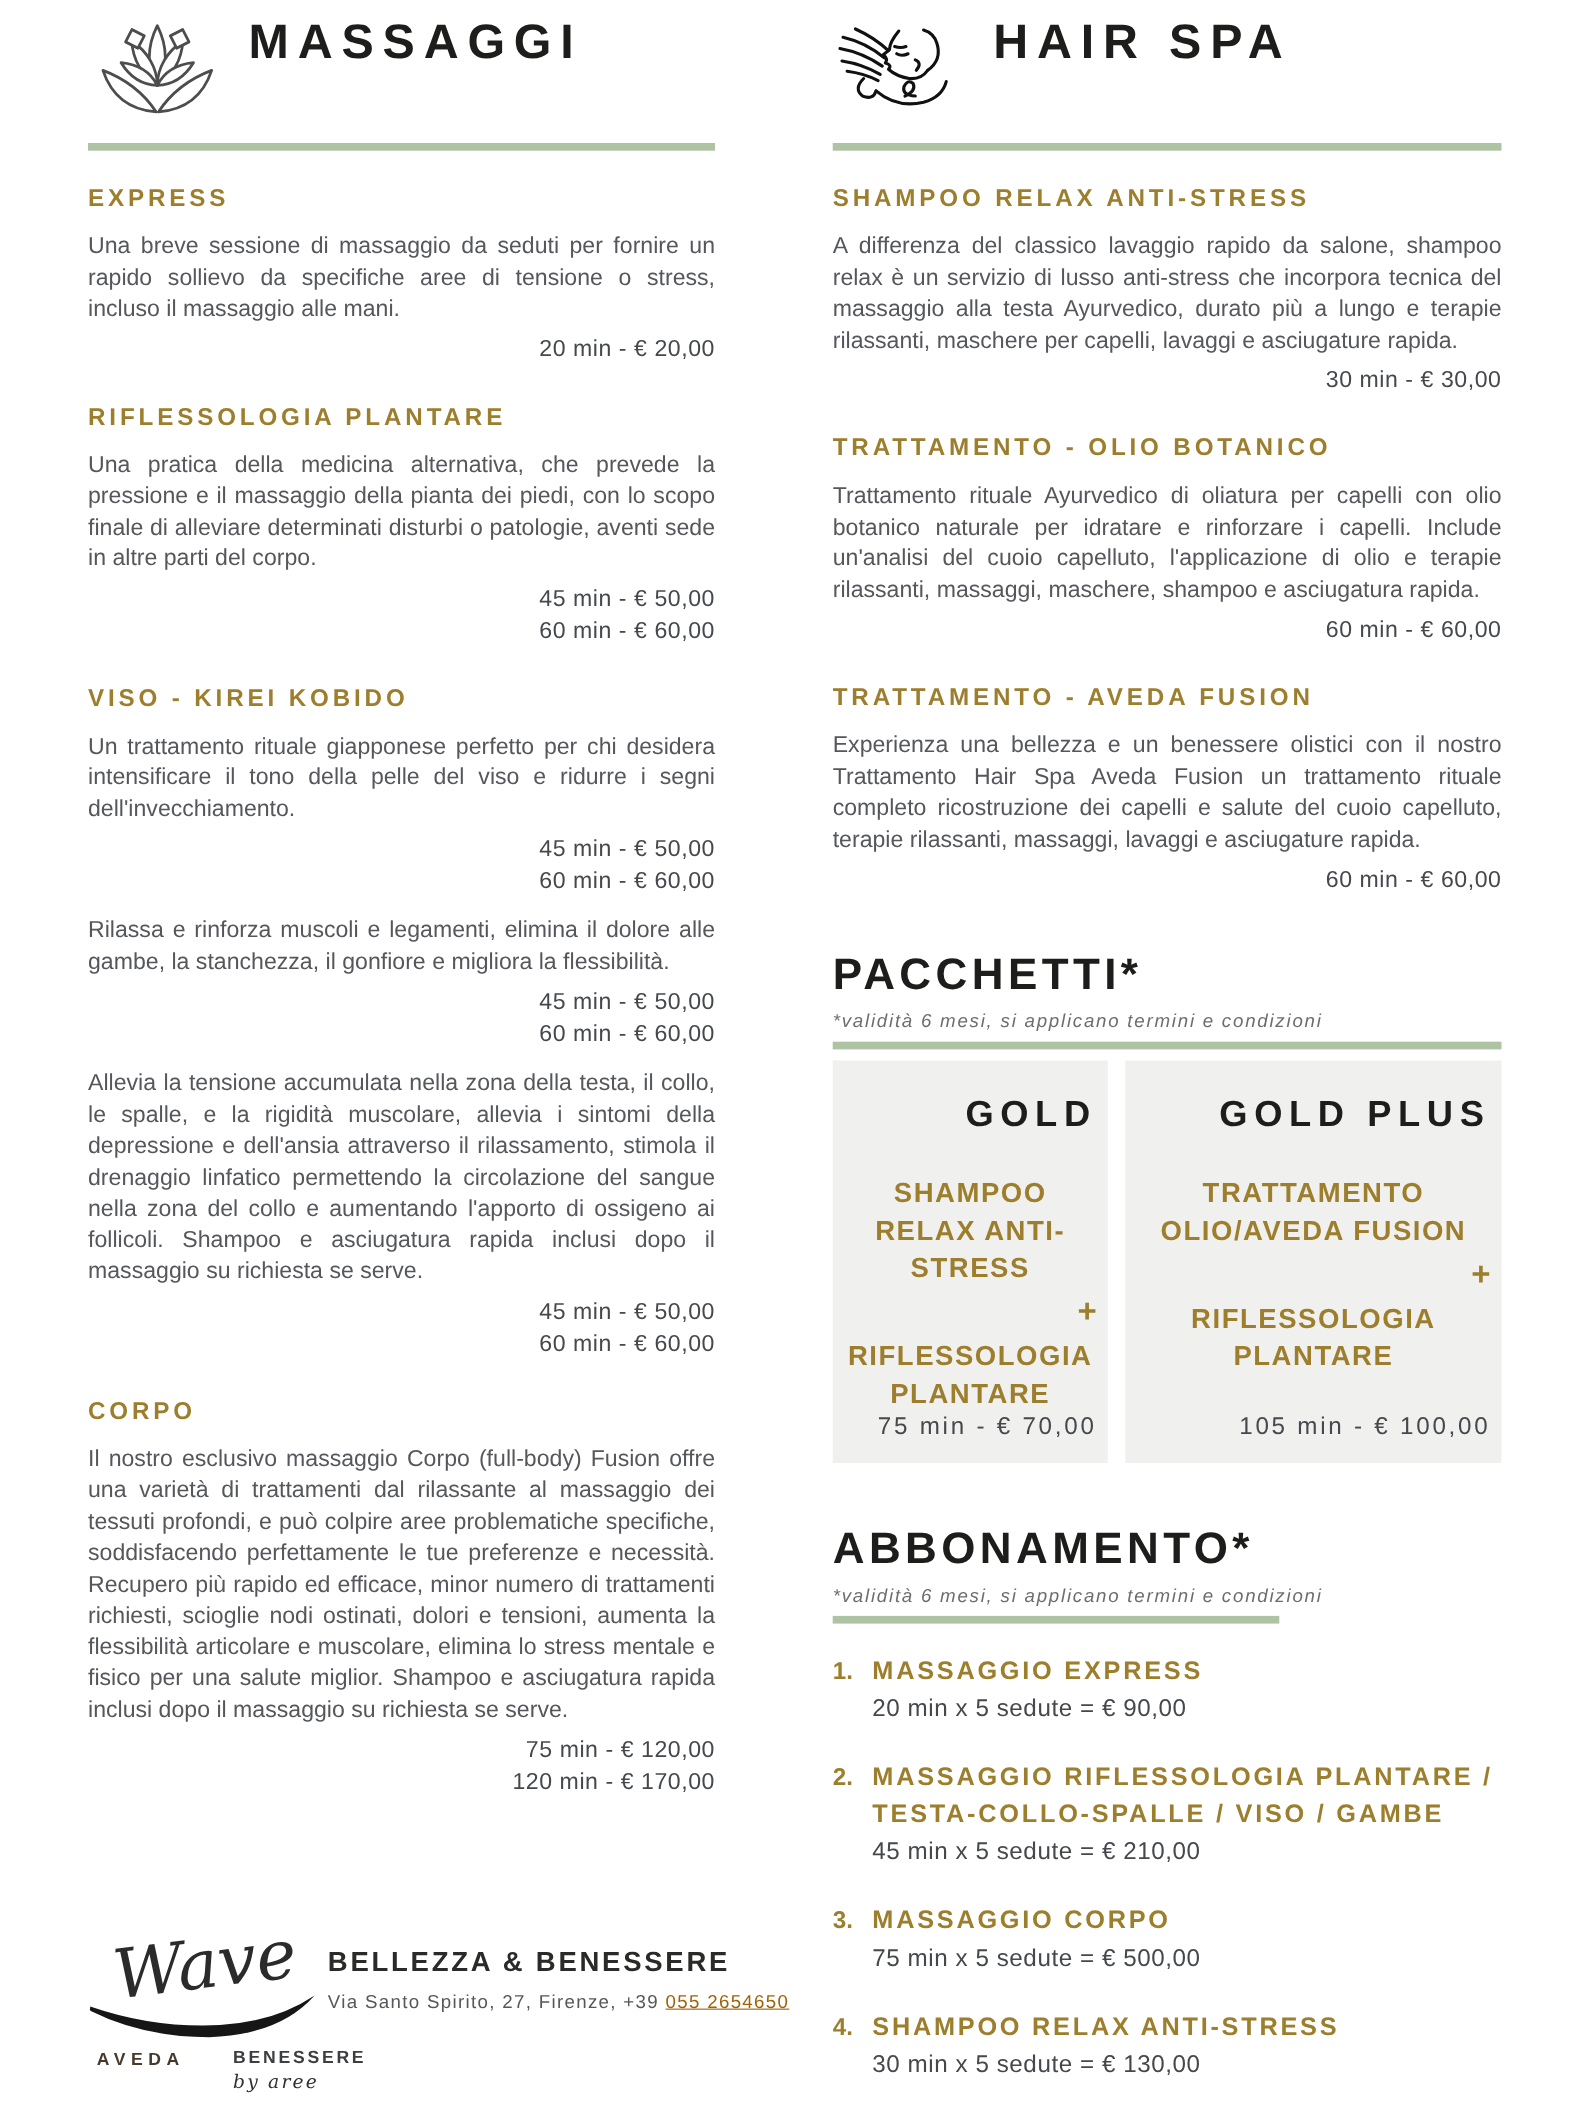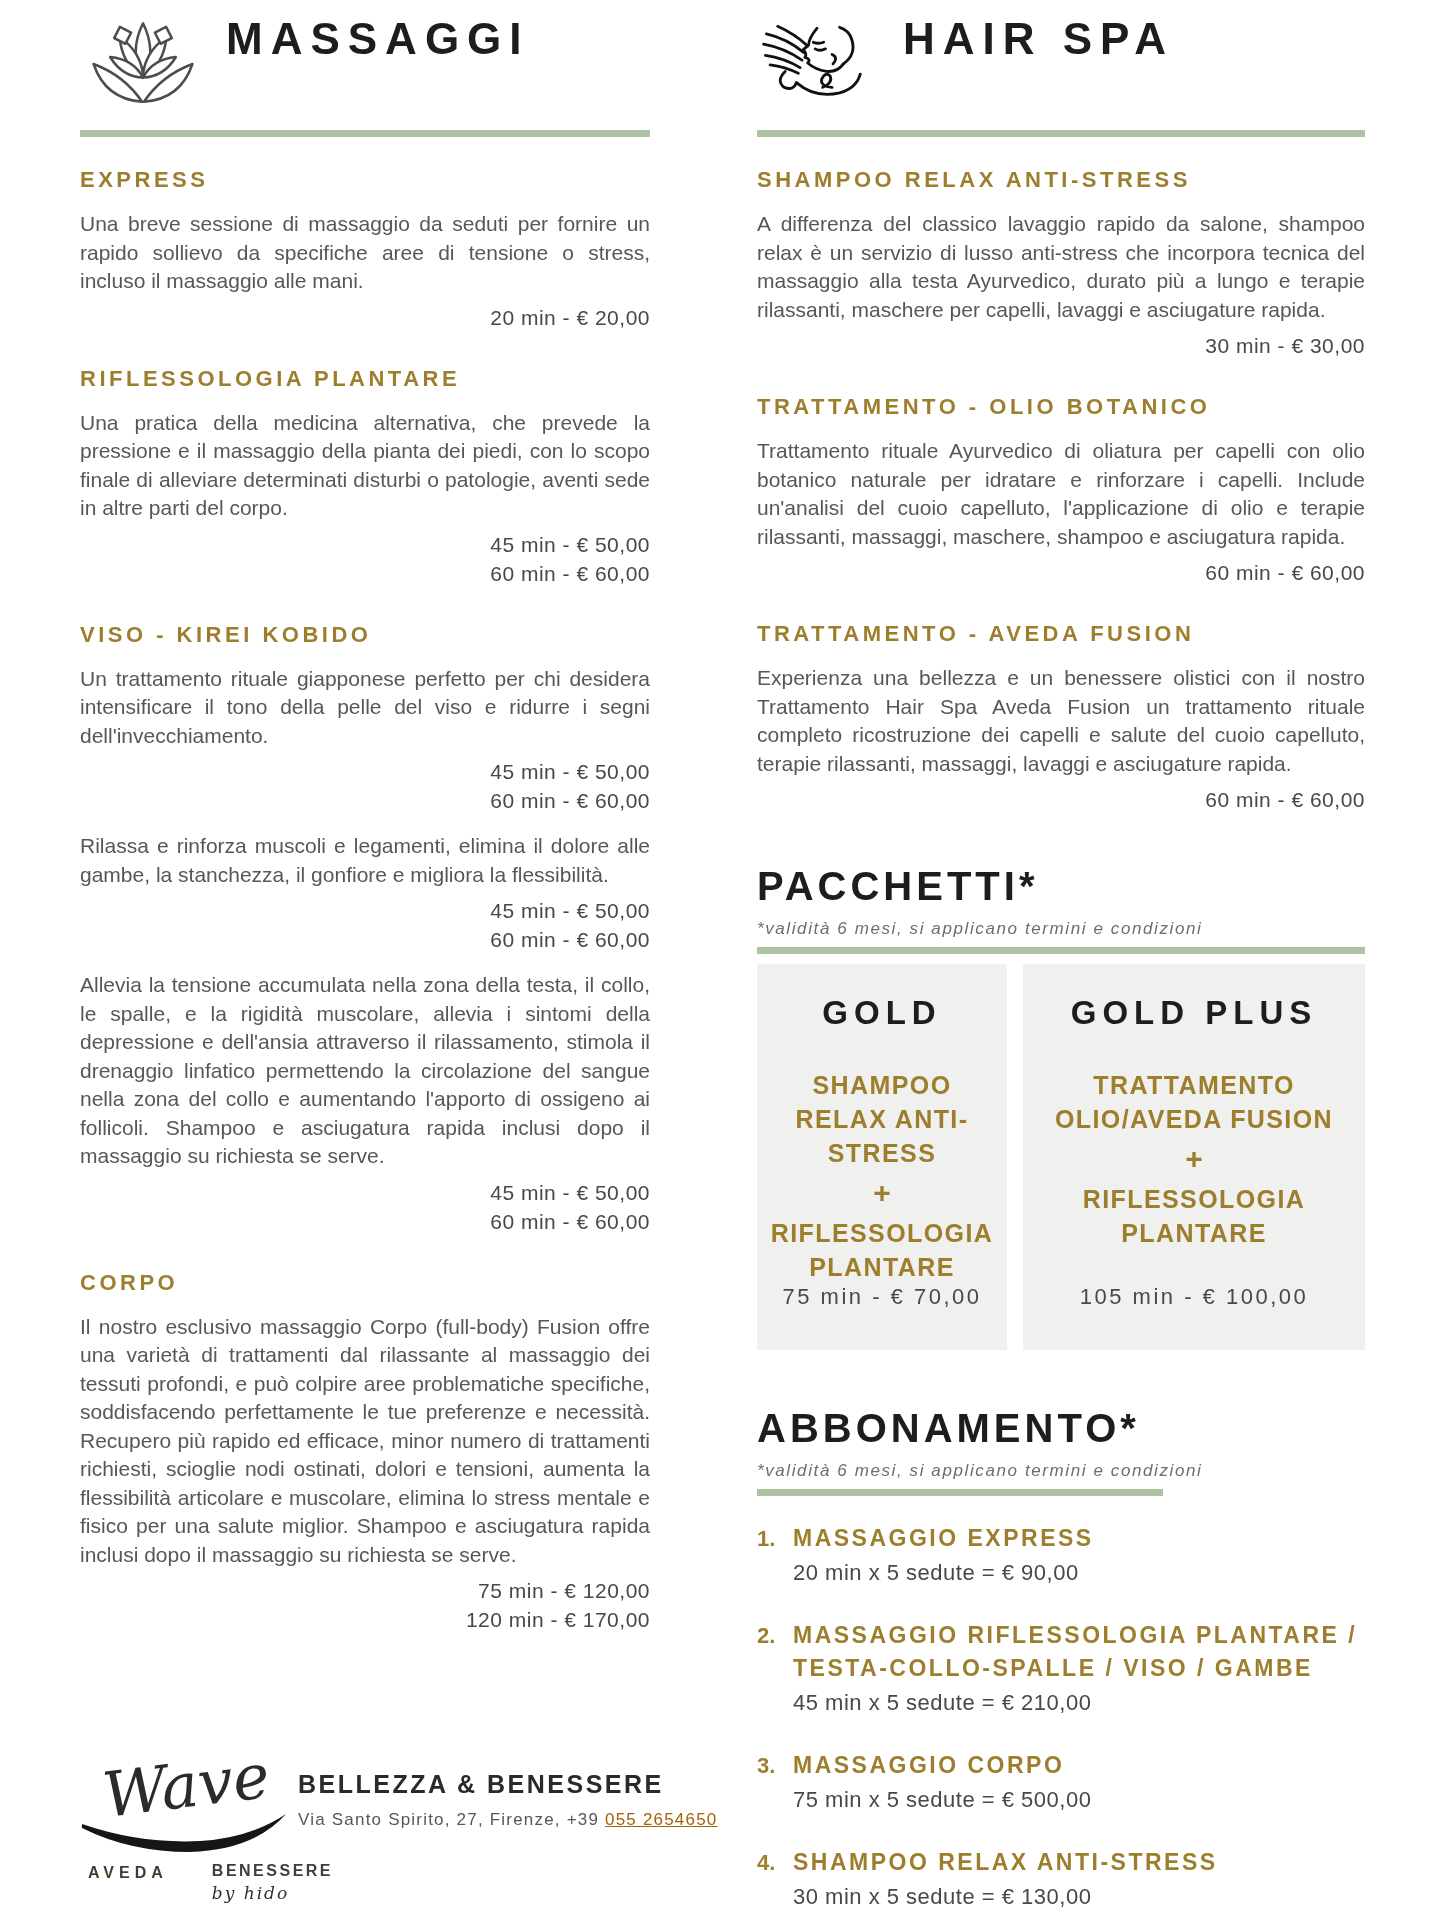--- a/index.html
+++ b/index.html
@@ -29,22 +29,22 @@
   .svc-body { margin-top:17px; font-size:21px; line-height:28.5px; text-align:justify; color:#55575c; }
   .svc-prices { margin-top:7px; }
   .svc-price { text-align:right; font-size:21px; line-height:29px; color:#45484d; letter-spacing:0.5px; }
 
   .pkg-title { font-size:40px; font-weight:700; letter-spacing:4px; color:#1d1d1b; margin-top:50px; }
   .pkg-note  { font-size:17px; font-style:italic; letter-spacing:1.6px; color:#6b6d71; margin-top:10px; }
   .pkg-rule  { margin-top:8px; }
   .pkg-boxes { display:flex; gap:16px; margin-top:10px; }
   .pkg-box {
     background:#f0f0ee; text-align:center;
-    display:flex; flex-direction:column; align-items:center;
-    min-height:330px; box-sizing:border-box; padding:30px 10px 40px;
+    display:flex; flex-direction:column; align-items:flex-end;
+    min-height:330px; box-sizing:border-box; padding:30px 10px 20px;
   }
   .pkg-box.gold { width:250px; }
   .pkg-box.goldplus { flex:1; }
   .pkg-name { font-size:33px; font-weight:700; letter-spacing:6px; color:#1d1d1b; }
   .pkg-line { margin-top:36px; font-size:25px; font-weight:700; letter-spacing:1.4px; line-height:34px; color:#9d7e2d; }
   .pkg-plus { font-size:30px; font-weight:700; color:#9d7e2d; margin-top:6px; line-height:34px; }
   .pkg-line2 { margin-top:6px; font-size:25px; font-weight:700; letter-spacing:1.4px; line-height:34px; color:#9d7e2d; }
   .pkg-price { margin-top:auto; font-size:22px; letter-spacing:2.5px; color:#45484d; }
 
   .abb-title { font-size:40px; font-weight:700; letter-spacing:4px; color:#1d1d1b; margin-top:56px; }
@@ -273,16 +273,16 @@
       <div class="f-brand">BELLEZZA &amp; BENESSERE</div>
       <div class="f-addr">
         <span>Via Santo Spirito, 27, Firenze, +39 </span><a class="f-phone" href="#">055 2654650</a>
       </div>
     </div>
   </div>
   <div class="f-bottom">
     <div class="f-aveda">AVEDA</div>
     <div class="f-ben">
       <div class="f-ben-name">BENESSERE</div>
-      <div class="f-ben-by">by hido</div>
+      <div class="f-ben-by">by aree</div>
     </div>
   </div>
 </div>
 
 </body></html>

